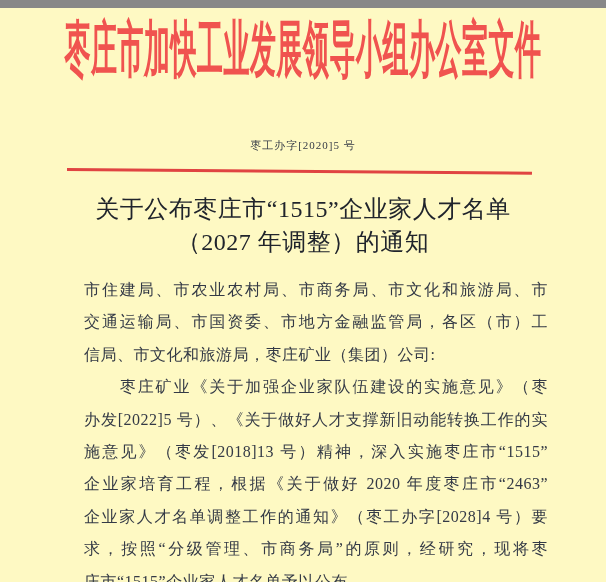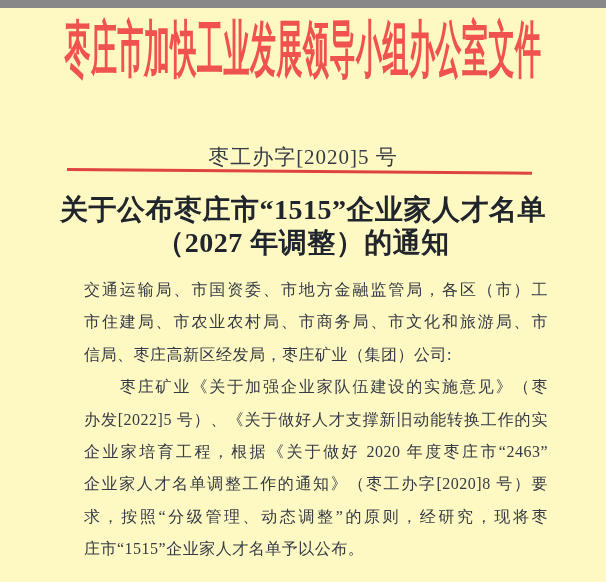--- a/index.html
+++ b/index.html
@@ -22,47 +22,47 @@
     font-size: 26px;
     line-height: 26px;
     font-weight: 700;
     letter-spacing: 0.5px;
     white-space: nowrap;
     transform: scaleY(2.35);
     transform-origin: top center;
   }
   .doc-number {
     position: absolute;
-    top: 138px;
+    top: 126px;
     left: 0;
     width: 100%;
     text-align: center;
-    font-size: 21px;
+    font-size: 11px;
     line-height: 22px;
     color: #343a46;
     letter-spacing: 1px;
   }
   .divider {
     position: absolute;
     top: 160px;
     left: 67px;
     width: 465px;
     height: 2.5px;
     transform: rotate(0.45deg);
     transform-origin: left center;
   }
   .doc-title {
     position: absolute;
     top: 185px;
     left: 0;
     width: 100%;
     text-align: center;
-    font-size: 28px;
+    font-size: 24px;
     line-height: 33px;
-    font-weight: 700;
+    font-weight: 400;
     color: #20242c;
     letter-spacing: 0.5px;
   }
   .body-text {
     position: absolute;
     top: 266px;
     left: 84px;
     width: 464px;
     font-size: 16px;
     line-height: 32.4px;
@@ -88,27 +88,28 @@
 
   <div class="divider" style="background: rgb(224, 68, 66);"></div>
 
   <div class="doc-title">
     <div>关于公布枣庄市“1515”企业家人才名单</div>
     <div>（2027 年调整）的通知</div>
   </div>
 
   <div class="body-text">
       <div class="para">
+        <div class="line">市住建局、市农业农村局、市商务局、市文化和旅游局、市</div>
         <div class="line">交通运输局、市国资委、市地方金融监管局，各区（市）工</div>
-        <div class="line">市住建局、市农业农村局、市商务局、市文化和旅游局、市</div>
-        <div class="line">信局、枣庄高新区经发局，枣庄矿业（集团）公司:</div>
+        <div class="line">信局、市文化和旅游局，枣庄矿业（集团）公司:</div>
       </div>
       <div class="para">
         <div class="line">　　枣庄矿业《关于加强企业家队伍建设的实施意见》（枣</div>
         <div class="line">办发[2022]5 号）、《关于做好人才支撑新旧动能转换工作的实</div>
+        <div class="line">施意见》（枣发[2018]13 号）精神，深入实施枣庄市“1515”</div>
         <div class="line">企业家培育工程，根据《关于做好 2020 年度枣庄市“2463”</div>
-        <div class="line">企业家人才名单调整工作的通知》（枣工办字[2020]8 号）要</div>
-        <div class="line">求，按照“分级管理、动态调整”的原则，经研究，现将枣</div>
+        <div class="line">企业家人才名单调整工作的通知》（枣工办字[2028]4 号）要</div>
+        <div class="line">求，按照“分级管理、市商务局”的原则，经研究，现将枣</div>
         <div class="line">庄市“1515”企业家人才名单予以公布。</div>
       </div>
     </div>
 
 </div>
 
 </body></html>

